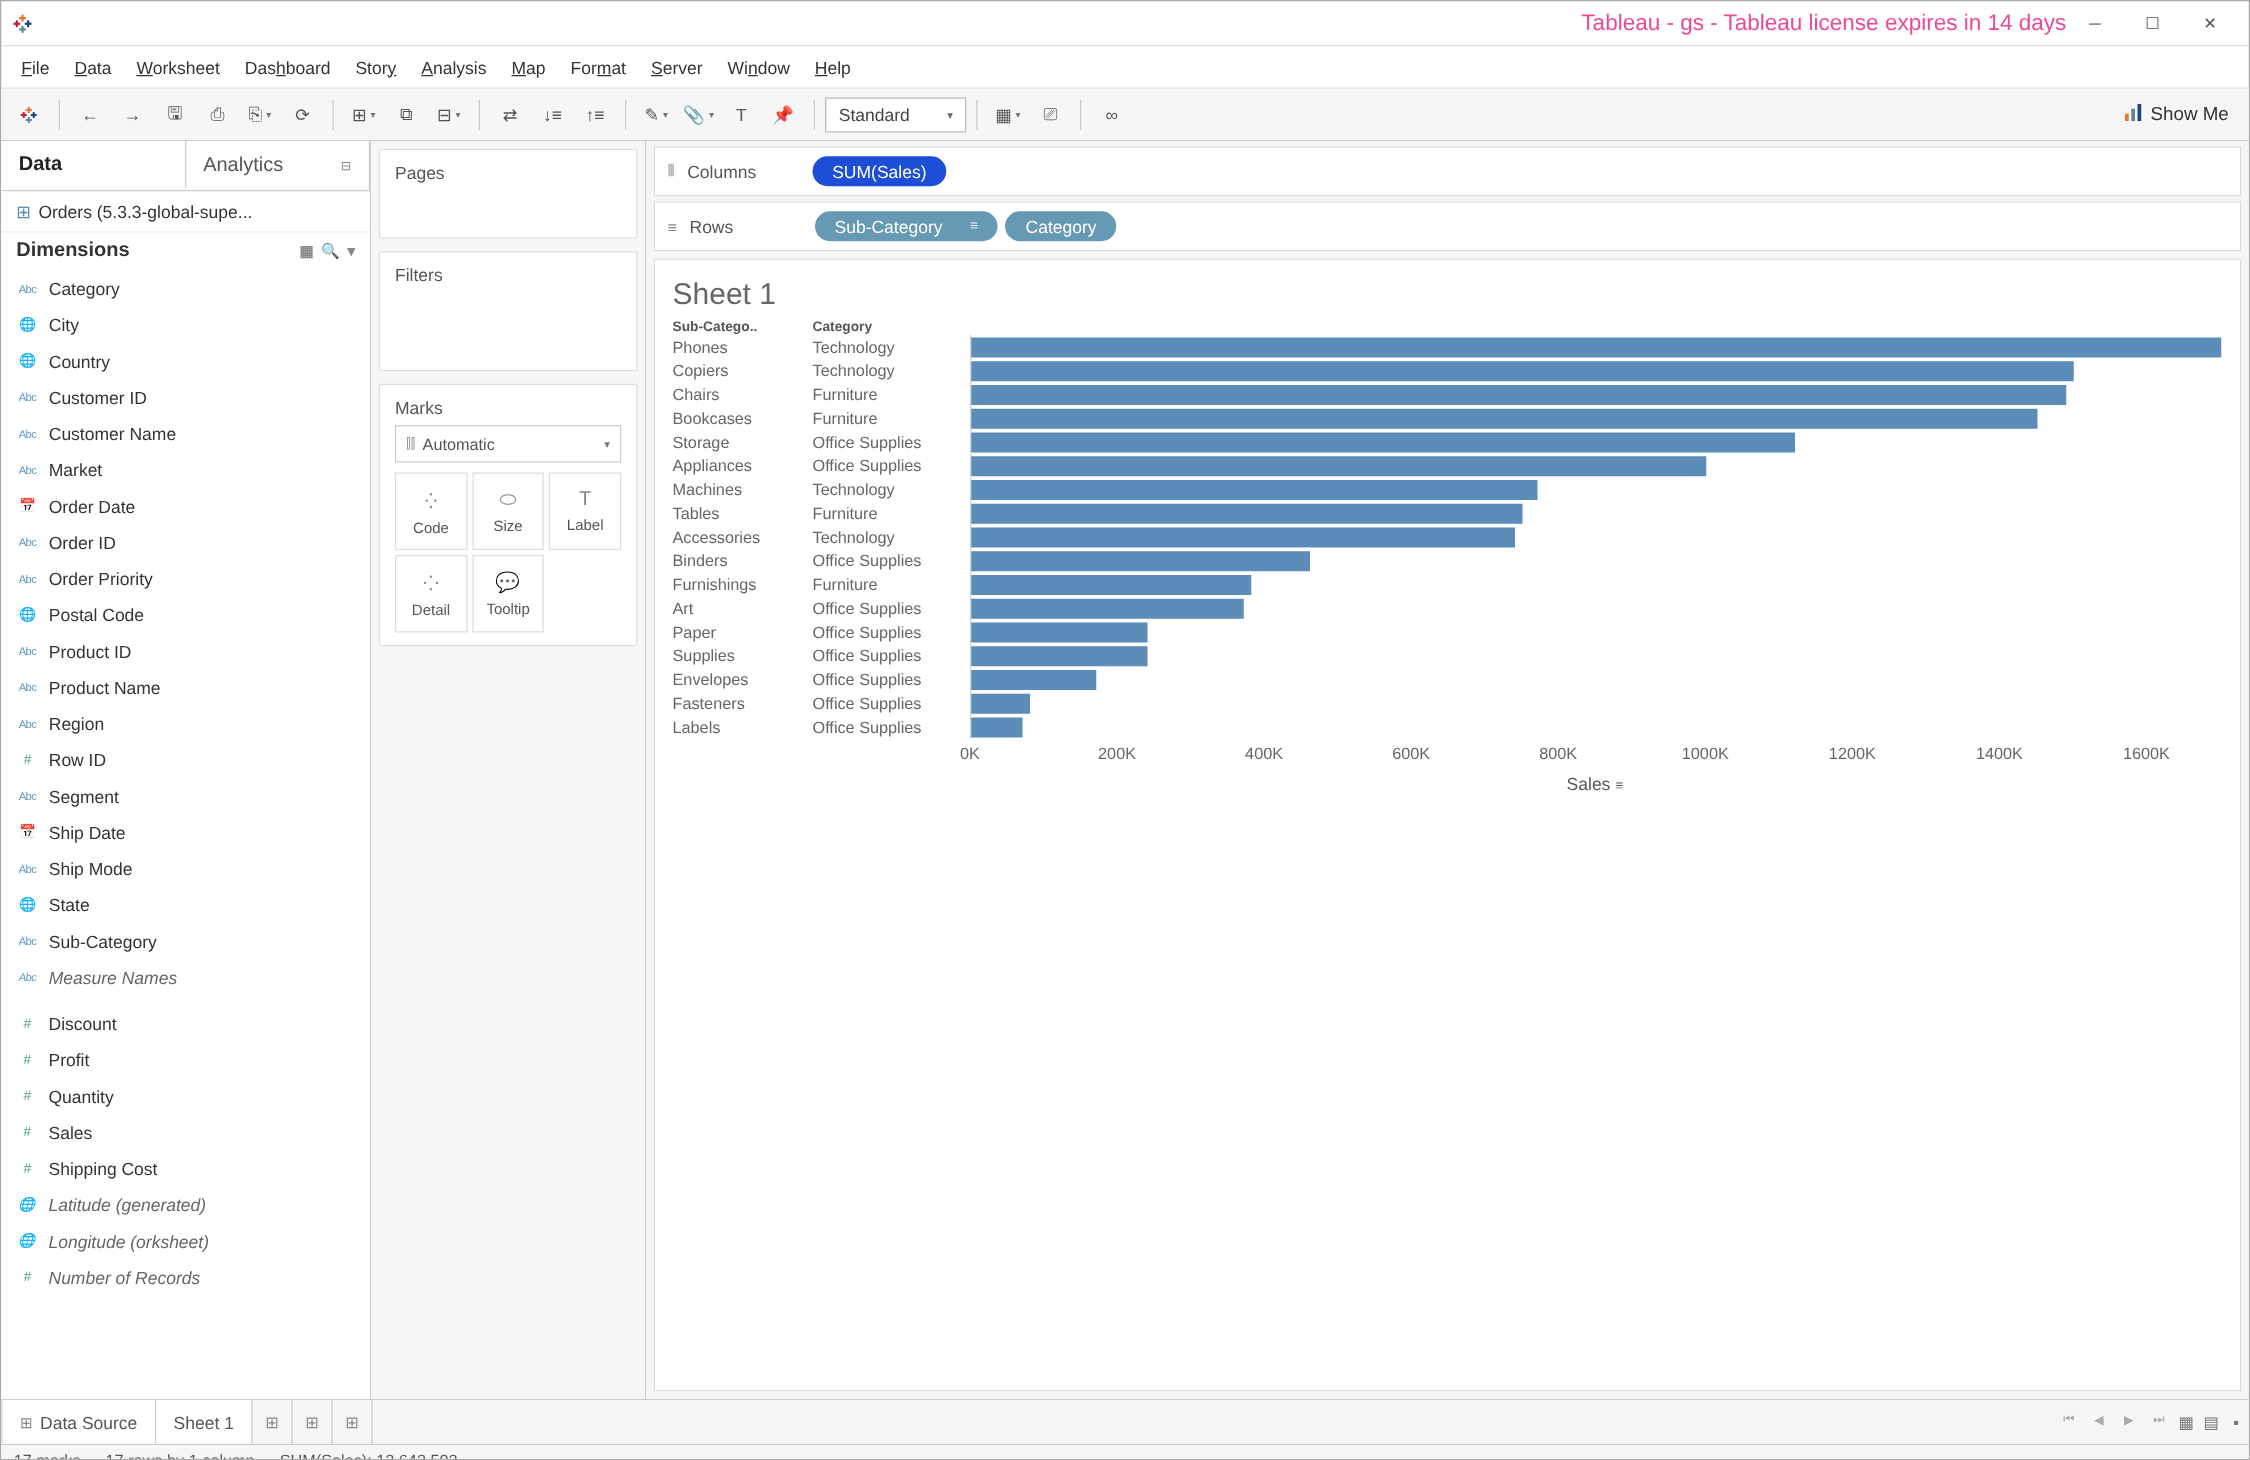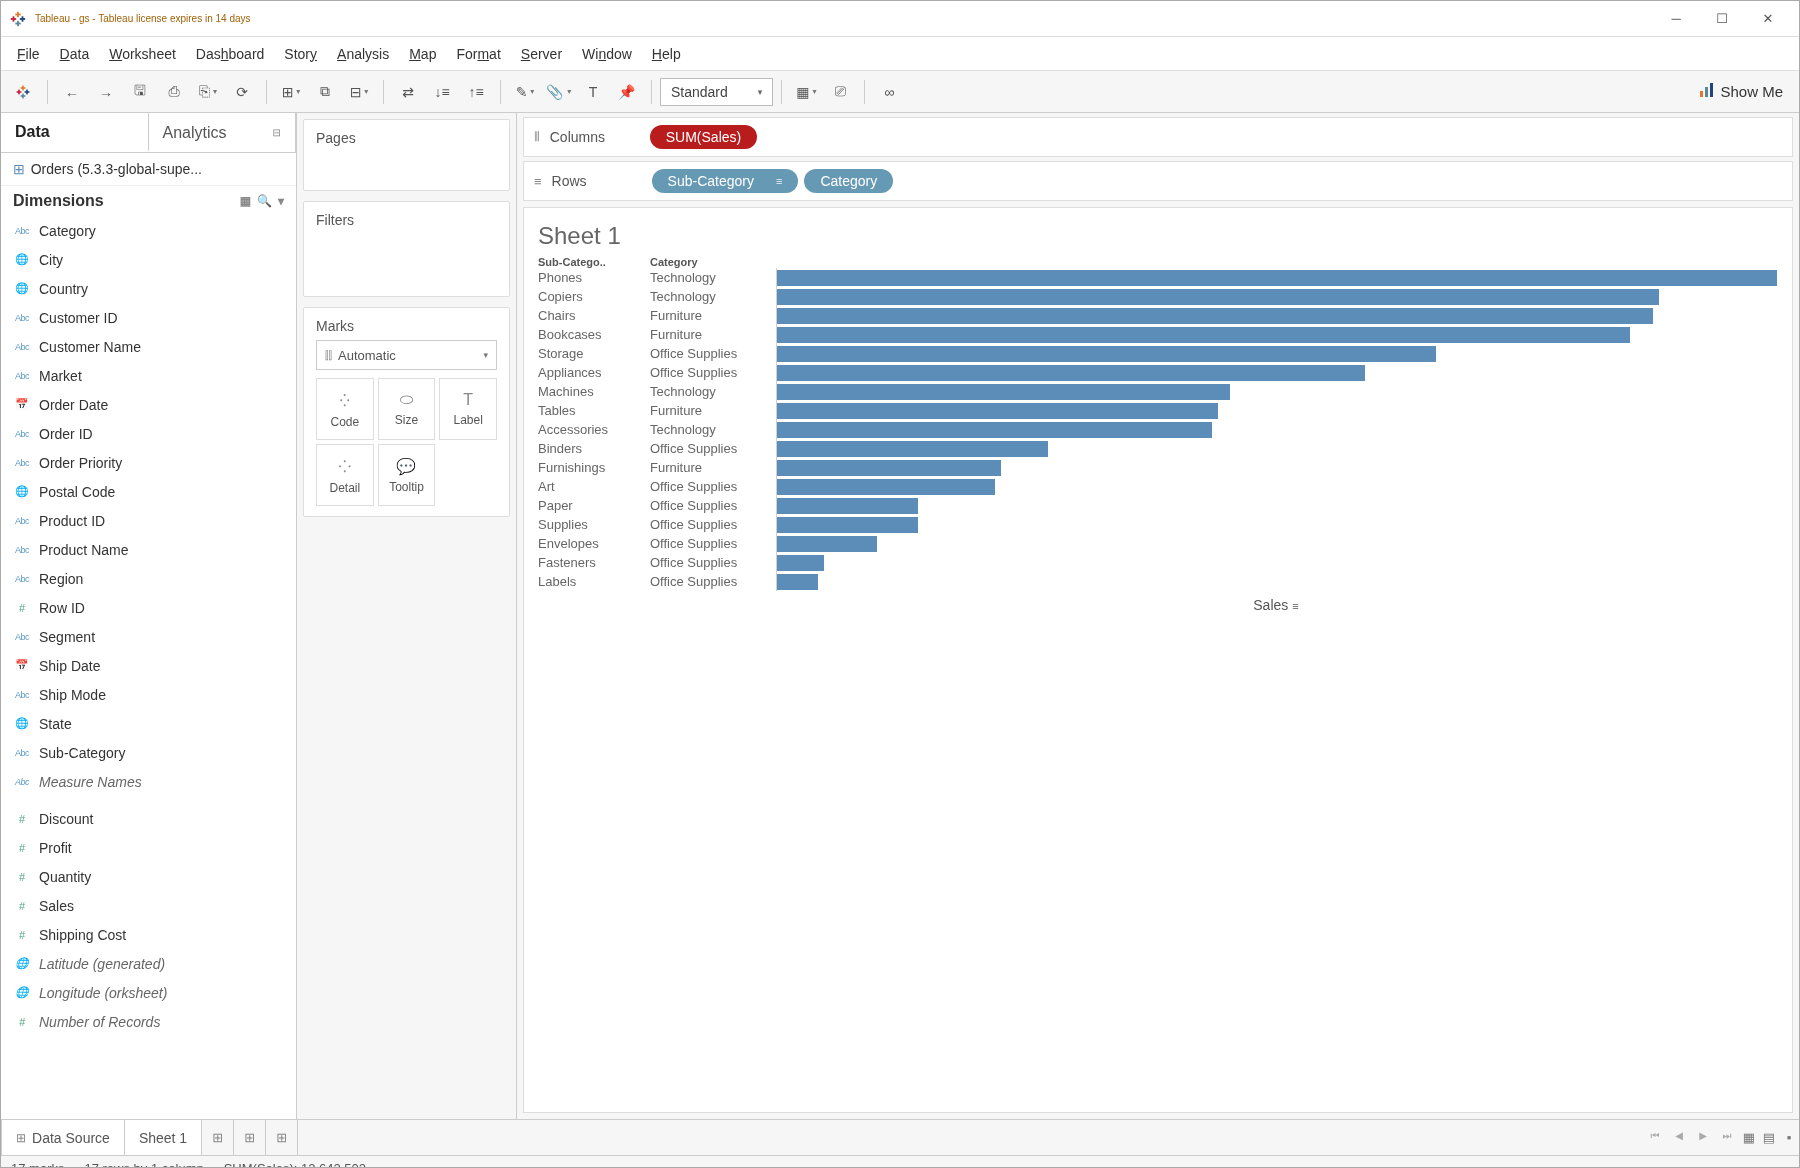--- a/index.html
+++ b/index.html
@@ -1,21 +1,21 @@
 <!DOCTYPE html>
 <html><head>
 <meta charset="utf-8">
 <style>
 * { box-sizing: border-box; margin: 0; padding: 0; font-family: "Segoe UI", Arial, sans-serif; }
 body { background: #fff; font-size: 13px; color: #333; overflow: hidden; width: 1800px; height: 1168px; border: 1px solid #aaa; }
 
 
 .titlebar { height: 36px; display: flex; align-items: center; padding: 0 8px; border-bottom: 1px solid #ddd; }
 .titlebar .logo { width: 18px; height: 18px; margin-right: 8px; }
-.titlebar .title { flex: 1; font-size: 10px; color: #a16207; }
+.titlebar .title { flex: 1; font-size: 18px; color: #ec4899; text-align: right; }
 .winbtns { display: flex; gap: 0; }
 .winbtn { width: 46px; height: 30px; display: flex; align-items: center; justify-content: center; color: #555; }
 
 
 .menubar { height: 34px; display: flex; align-items: center; padding: 0 6px; border-bottom: 1px solid #ddd; }
 .menubar .mitem { padding: 4px 10px; font-size: 14px; color: #333; }
 .menubar .mitem u { text-decoration: underline; }
 
 
 .toolbar { height: 42px; background: #f6f6f6; display: flex; align-items: center; padding: 0 6px; border-bottom: 1px solid #ccc; gap: 2px; }
@@ -67,21 +67,21 @@
 .mgrid { display: grid; grid-template-columns: repeat(3, 1fr); gap: 4px; margin-top: 8px; }
 .mcell { border: 1px solid #ddd; height: 62px; display: flex; flex-direction: column; align-items: center; justify-content: center; gap: 4px; font-size: 12px; color: #555; }
 .mcell .micon { font-size: 16px; color: #888; }
 
 
 .canvas { flex: 1; background: #f6f6f6; display: flex; flex-direction: column; }
 .shelf { background: #fff; border: 1px solid #ddd; margin: 4px 6px 0 6px; height: 40px; display: flex; align-items: center; padding: 0 10px; gap: 10px; }
 .shelf .sicon { color: #888; font-size: 13px; }
 .shelf .slabel { color: #555; font-size: 14px; width: 90px; }
 .pill { border-radius: 14px; padding: 4px 16px; color: #fff; font-size: 14px; display: flex; align-items: center; gap: 8px; }
-.pill.green { background: #b91c1c; }
+.pill.green { background: #1d4ed8; }
 .pill.blue { background: #6699b3; }
 .pill .sortico { margin-left: 14px; font-size: 11px; opacity: 0.9; }
 .sheet { background: #fff; border: 1px solid #ddd; margin: 6px; flex: 1; padding: 14px 14px 4px 14px; overflow: hidden; }
 .sheet-title { font-size: 24px; color: #666; font-weight: 400; margin-bottom: 6px; }
 .chart-hdr { display: flex; font-size: 11px; color: #555; font-weight: 600; }
 .chart-hdr .c1 { width: 112px; }
 .chart-hdr .c2 { width: 126px; }
 .chart-rows { }
 .crow { display: flex; align-items: center; height: 19px; }
 .crow .c1 { width: 112px; font-size: 13px; color: #666; }
@@ -511,20 +511,31 @@
             </div>
           </div>
           <div class="crow">
             <div class="c1">Labels</div>
             <div class="c2">Office Supplies</div>
             <div class="cbar-wrap">
               <div class="cbar" style="width: 41.1765px;"></div>
             </div>
           </div>
         </div>
+      <div class="xaxis" id="xaxis">
+          <span class="xtick" style="left: 0px;">0K</span>
+          <span class="xtick" style="left: 117.647px;">200K</span>
+          <span class="xtick" style="left: 235.294px;">400K</span>
+          <span class="xtick" style="left: 352.941px;">600K</span>
+          <span class="xtick" style="left: 470.588px;">800K</span>
+          <span class="xtick" style="left: 588.235px;">1000K</span>
+          <span class="xtick" style="left: 705.882px;">1200K</span>
+          <span class="xtick" style="left: 823.529px;">1400K</span>
+          <span class="xtick" style="left: 941.176px;">1600K</span>
+        </div>
       <div class="xlabel"><span>Sales</span><span class="sorticon">≡</span></div>
     </div>
   </div>
 </div>
 
 <div class="bottombar">
   <div class="btab first">
       <span class="bicon">⊞</span>
       <span>Data Source</span>
     </div>

